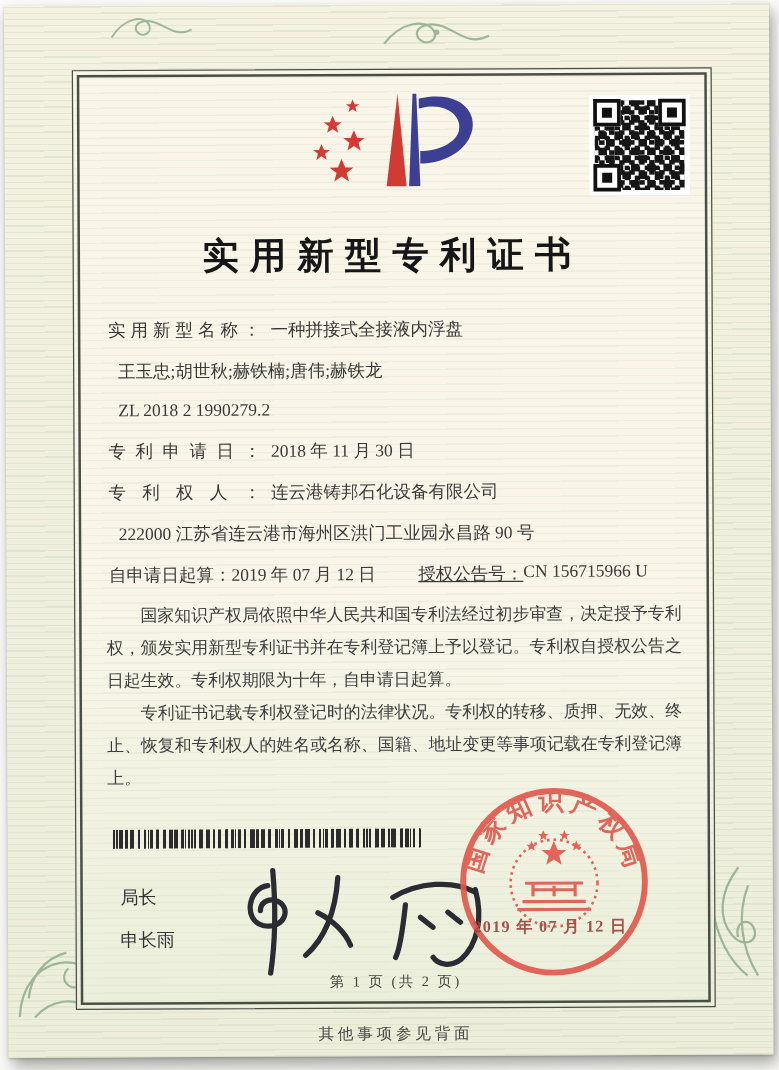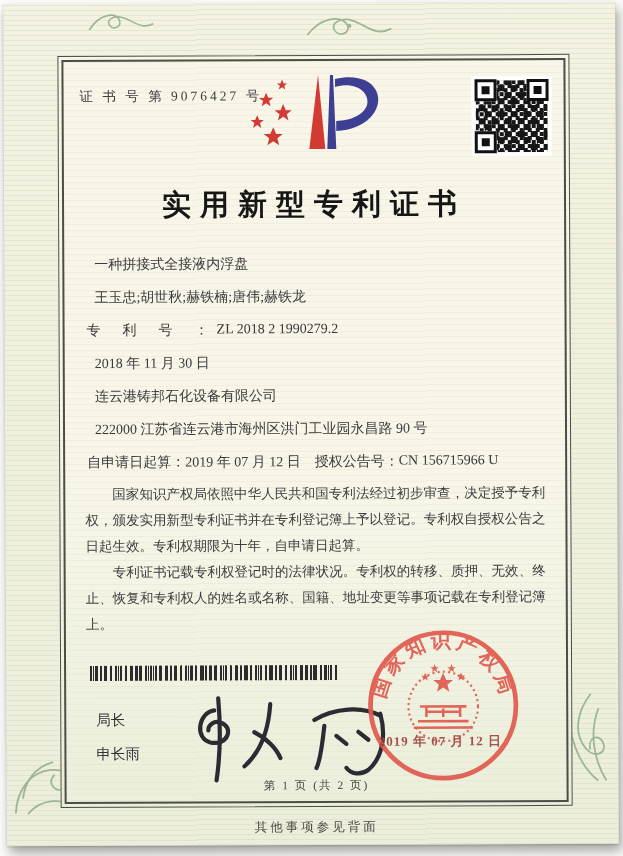--- a/index.html
+++ b/index.html
@@ -55,21 +55,21 @@
   }
   .fields{margin-top:30px;padding:0 24px 0 22px;}
   .row{display:flex;margin-bottom:15px;font-size:14px;color:#3a3a3a;}
   .lbl{
     display:inline-block;width:122px;flex:0 0 122px;
     text-align:justify;text-align-last:justify;-moz-text-align-last:justify;
     color:#383838;
   }
   .val{flex:1;padding-left:8px;}
   .grant-row{display:flex;font-size:14px;color:#3a3a3a;margin-bottom:4px;}
-  .grant-row .g2{margin-left:14px;}
+  .grant-row .g2{margin-left:34px;text-decoration:underline;}
   .paras{margin-top:10px;padding:0 20px;font-size:13.5px;line-height:26px;
     color:#3d3d3d;text-align:justify;}
   .paras p{margin:0;text-indent:2em;}
   .barcode{
     margin:28px 0 0 24px;width:248px;height:15px;
     background:
       repeating-linear-gradient(90deg,#2b2b2b 0 2px,transparent 2px 5px),
       repeating-linear-gradient(90deg,#2b2b2b 0 1px,transparent 1px 7px),
       repeating-linear-gradient(90deg,transparent 0 3px,#2b2b2b 3px 4px,transparent 4px 11px);
   }
@@ -108,21 +108,20 @@
     <circle cx="52" cy="44" r="2.4" fill="#84a482"></circle>
   </svg>
   <svg class="ornament" style="left:556px;top:690px;transform:rotate(-14deg);" width="52" height="100" viewBox="0 0 52 100">
     <path d="M40,4 C20,20 14,40 22,56 C28,68 42,66 40,54 C38,44 26,46 26,58 M44,20 C30,40 26,66 34,92 M12,30 C10,52 14,74 26,90" stroke="#84a482" stroke-width="1.8" fill="none"></path>
   </svg>
 
   <div class="frame">
     <div class="frame-inner">
 
       <div class="header">
-        <div class="cert-no">证 书 号 第 9076427 号</div>
 
         <svg class="logo" width="162" height="90" viewBox="0 0 162 90">
           <g fill="#d23a34">
             <path transform="translate(56,16) scale(0.55)" d="M0,-10 L2.94,-3.09 9.51,-3.09 4.05,1.18 5.88,8.09 0,4 -5.88,8.09 -4.05,1.18 -9.51,-3.09 -2.94,-3.09 Z"></path>
             <path transform="translate(40,31) scale(0.75)" d="M0,-10 L2.94,-3.09 9.51,-3.09 4.05,1.18 5.88,8.09 0,4 -5.88,8.09 -4.05,1.18 -9.51,-3.09 -2.94,-3.09 Z"></path>
             <path transform="translate(57,44) scale(0.9)" d="M0,-10 L2.94,-3.09 9.51,-3.09 4.05,1.18 5.88,8.09 0,4 -5.88,8.09 -4.05,1.18 -9.51,-3.09 -2.94,-3.09 Z"></path>
             <path transform="translate(31,53) scale(0.7)" d="M0,-10 L2.94,-3.09 9.51,-3.09 4.05,1.18 5.88,8.09 0,4 -5.88,8.09 -4.05,1.18 -9.51,-3.09 -2.94,-3.09 Z"></path>
             <path transform="translate(47,68) scale(1.0)" d="M0,-10 L2.94,-3.09 9.51,-3.09 4.05,1.18 5.88,8.09 0,4 -5.88,8.09 -4.05,1.18 -9.51,-3.09 -2.94,-3.09 Z"></path>
             <polygon points="92,6 83,80 99,80"></polygon>
           </g>
@@ -136,33 +135,35 @@
           <div class="finder tl"></div>
           <div class="finder tr"></div>
           <div class="finder bl"></div>
         </div>
       </div>
 
       <div class="title">实用新型专利证书</div>
 
       <div class="fields">
         <div class="row">
+          <span class="lbl">实用新型名称：</span>
           <span class="val">一种拼接式全接液内浮盘</span>
         </div>
         <div class="row">
           <span class="val">王玉忠;胡世秋;赫铁楠;唐伟;赫铁龙</span>
         </div>
         <div class="row">
-          <span class="lbl">专利号：</span>
           <span class="val">ZL 2018 2 1990279.2</span>
         </div>
         <div class="row">
+          <span class="lbl">专利申请日：</span>
           <span class="val">2018 年 11 月 30 日</span>
         </div>
         <div class="row">
+          <span class="lbl">专利权人：</span>
           <span class="val">连云港铸邦石化设备有限公司</span>
         </div>
         <div class="row">
           <span class="val">222000 江苏省连云港市海州区洪门工业园永昌路 90 号</span>
         </div>
         <div class="grant-row">
           <span>自申请日起算：</span>
           <span>2019 年 07 月 12 日</span>
           <span class="g2">授权公告号：</span>
           <span>CN 156715966 U</span>

